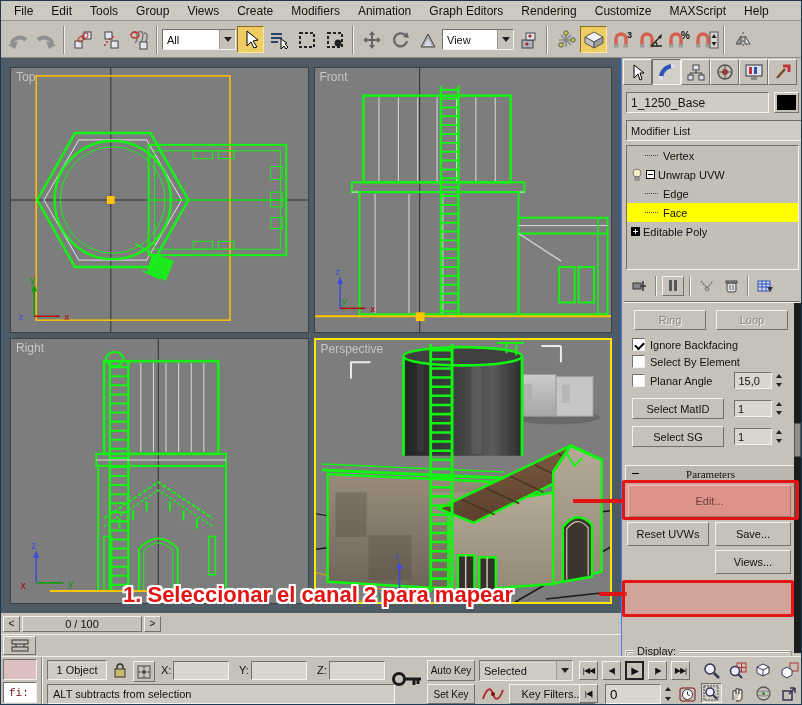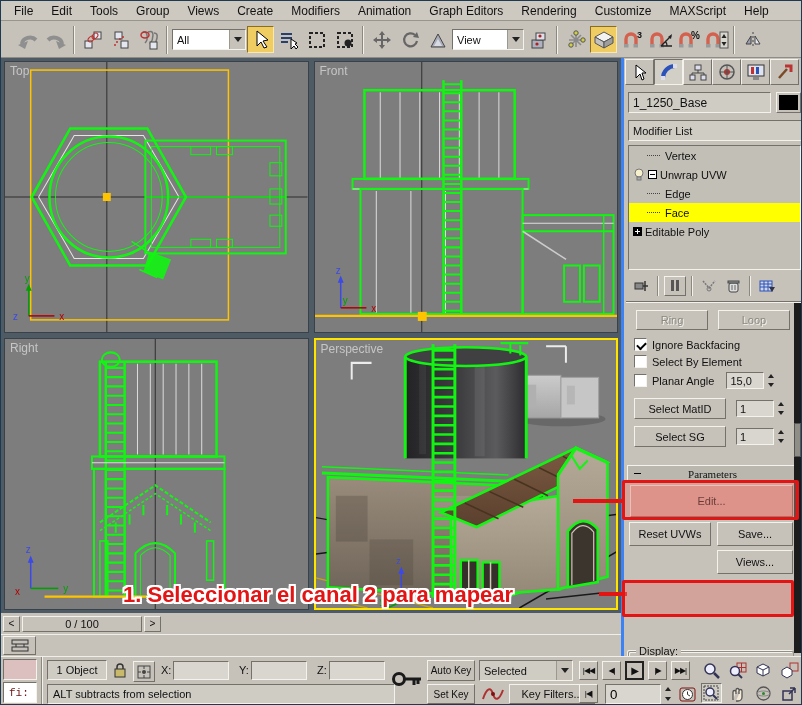--- a/index.html
+++ b/index.html
@@ -8,50 +8,50 @@
 
 
 .raised { border:1px solid; border-color:#f3f2ed #73716a #73716a #f3f2ed; background:#c6c2ba; }
 .sunken { border:1px solid; border-color:#73716a #f3f2ed #f3f2ed #73716a; background:#cfccc4; }
 .field  { border:1px solid; border-color:#73716a #f3f2ed #f3f2ed #73716a; background:#d9d6cf; }
 .btn { display:flex; align-items:center; justify-content:center; font-size:11px; cursor:default; }
 
 
 .menubar { position:absolute; top:0; left:0; right:0; height:20px; background:#cdc9c1; display:flex; align-items:center; padding-left:4px; border-bottom:1px solid #97958d; }
 .menu-item { padding:2px 9px; font-size:12px; white-space:nowrap; }
-.toolbar { position:absolute; top:21px; left:0; right:0; height:36px; display:flex; align-items:center; padding:0 13px; gap:1px; border-bottom:1px solid #8e8c84; background:#c6c2ba; }
+.toolbar { position:absolute; top:21px; left:0; right:0; height:36px; display:flex; align-items:center; padding:0 3px; gap:1px; border-bottom:1px solid #8e8c84; background:#c6c2ba; }
 .ico { width:27px; height:27px; display:flex; align-items:center; justify-content:center; flex:0 0 auto; }
 .ico.active { background:#f0cd63; border:1px solid; border-color:#8a6d20 #fae9a9 #fae9a9 #8a6d20; }
 .vsep { width:2px; height:28px; border-left:1px solid #8b897f; border-right:1px solid #f2f1ec; margin:0 3px; flex:0 0 auto; }
 .dropdown { height:21px; display:flex; align-items:stretch; border:1px solid; border-color:#73716a #f3f2ed #f3f2ed #73716a; background:#fff; }
 .dval { flex:1; display:flex; align-items:center; padding:0 4px; font-size:11px; background:#fff; }
 .darrow { width:16px; background:#c6c2ba; border-left:1px solid #9a988f; display:flex; align-items:center; justify-content:center; }
 .tri-d { width:0; height:0; border-left:4px solid transparent; border-right:4px solid transparent; border-top:5px solid #222; }
 
 
-.viewport-area { position:absolute; top:57px; left:0; width:620px; height:555px; background:#4e5a64; padding:3px; display:grid; grid-template-columns:1fr 1fr; grid-template-rows:1fr 1fr; gap:5px; }
+.viewport-area { position:absolute; top:57px; left:0; width:620px; height:555px; background:#4e5a64; padding:9px; display:grid; grid-template-columns:1fr 1fr; grid-template-rows:1fr 1fr; gap:5px; }
 .viewport { position:relative; background:#7d7d7d; border:1px solid #39424a; overflow:hidden; }
 .viewport.active { border:2px solid #ffe400; }
 .vp-label { position:absolute; top:2px; left:5px; color:#c6c6c6; font-size:12px; z-index:3; }
 .vp-art { position:absolute; inset:0; width:100%; height:100%; }
 
 
 .scrubrow { position:absolute; top:612px; left:0; width:620px; height:21px; background:#c6c2ba; display:flex; align-items:center; gap:2px; padding:2px; }
 .scrub-btn { width:17px; height:16px; font-size:10px; }
 .scrub-main { width:120px; height:16px; font-size:11px; }
 .rulerrow { position:absolute; top:633px; left:0; width:620px; height:22px; background:#c6c2ba; border-top:1px solid #efeee9; }
 .minicurve-btn { position:absolute; left:2px; top:1px; width:33px; height:19px; }
 .ruler { position:absolute; left:38px; right:2px; top:0; bottom:0; }
 .ruler-ticks { position:absolute; left:0; right:0; top:1px; height:7px;
   background:repeating-linear-gradient(90deg, transparent 0 4px, #6d6b63 4px 5px); }
 .ruler-num { position:absolute; top:8px; transform:translateX(-50%); font-size:11px; color:#222; }
 .tslider { position:absolute; left:2px; top:1px; width:13px; height:18px; background:#9fb6d4; border:1px solid; border-color:#d7e2f0 #43536b #43536b #d7e2f0; }
 
 
-.cmdpanel { position:absolute; top:57px; left:620px; width:182px; height:598px; background:#c6c2ba; border-left:3px solid #3b82f6;padding-left:12px; }
+.cmdpanel { position:absolute; top:57px; left:620px; width:182px; height:598px; background:#c6c2ba; border-left:1px solid #3b82f6;padding-left:12px; }
 .cp-tabs { position:absolute; top:1px; left:1px; display:flex; }
 .cp-tab { width:29px; height:26px; display:flex; align-items:center; justify-content:center; border:1px solid; border-color:#f3f2ed #73716a #73716a #f3f2ed; background:#c6c2ba; }
 .cp-tab.active { border-color:#73716a #f3f2ed #f3f2ed #73716a; background:#d2cfc7; }
 .name-field { position:absolute; top:34px; left:4px; width:143px; height:21px; display:flex; align-items:center; padding:0 4px; font-size:12px; }
 .color-swatch { position:absolute; top:34px; left:152px; width:25px; height:21px; padding:2px; }
 .swatch-inner { width:100%; height:100%; background:#000; }
 .modlist { position:absolute; top:62px; left:4px; width:206px; }
 .stack { position:absolute; top:87px; left:4px; width:173px; height:125px; background:#c2bfb7; font-size:11px; }
 .stack-row { height:19px; display:flex; align-items:center; padding-left:4px; gap:3px; }
 .stack-row.sel { background:#ffff00; }
@@ -610,21 +610,21 @@
       <span class="cbox checked"></span>
       <span>Ignore Backfacing</span>
     </div>
     <div class="cb-row" style="top:297px">
       <span class="cbox"></span>
       <span>Select By Element</span>
     </div>
     <div class="cb-row" style="top:314px">
       <span class="cbox"></span>
       <span>Planar Angle</span>
-      <span class="spin" style="margin-left:7px">
+      <span class="spin" style="margin-left:17px">
         <span class="sfield field">15,0</span>
         <span class="sarrows">
             <span>
               <i class="tri-u"></i>
             </span>
             <span>
               <i class="tri-dn"></i>
             </span>
           </span>
       </span>

